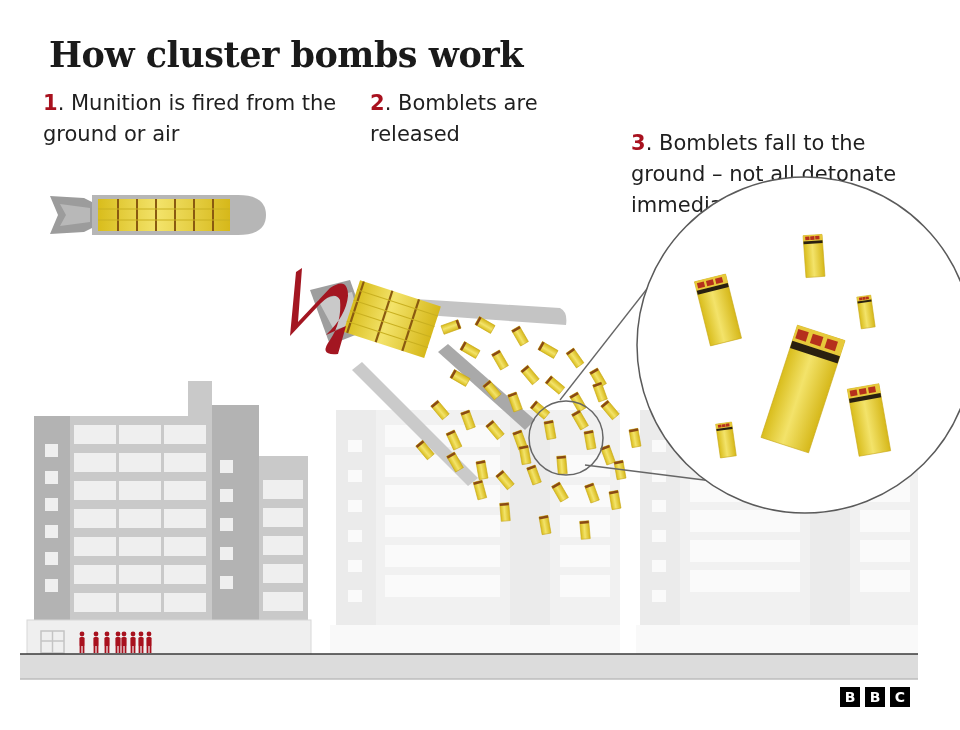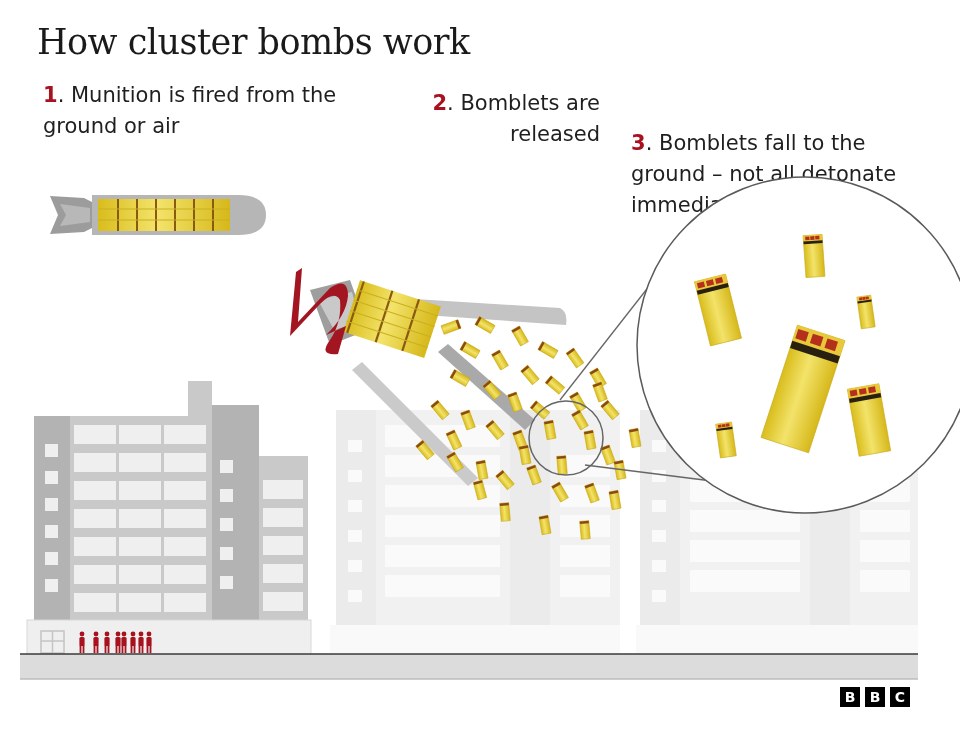--- a/index.html
+++ b/index.html
@@ -1,27 +1,27 @@
 <!DOCTYPE html>
 <html><head>
 <meta charset="utf-8">
 <style>
   html, body { margin: 0; padding: 0; background: #ffffff; }
   body { width: 960px; height: 730px; position: relative; overflow: hidden; font-family: "DejaVu Sans", sans-serif; }
   .title {
     position: absolute; left: 33px; top: 18px;
     font-family: "DejaVu Serif", serif; font-size: 35px; color: #1a1a1a; letter-spacing: -0.5px;
-    margin: 4px; font-weight: normal;
+    margin: 16px; font-weight: bold;
   }
   .step {
     position: absolute; font-family: "DejaVu Sans", sans-serif; font-size: 21px; line-height: 31px; color: #1f1f1f;
   }
   .step .num { color: #a8111e; font-weight: bold; }
-  #step-1 { left: 43px; top: 80px; width: 300px; }
-  #step-2 { left: 370px; top: 88px; width: 230px; text-align: right; }
+  #step-1 { left: 43px; top: 88px; width: 300px; }
+  #step-2 { left: 370px; top: 88px; width: 230px; }
   #step-3 { left: 631px; top: 88px; width: 290px; margin-top: 40px; }
   svg#scene { position: absolute; left: 0; top: 0; }
   .bbc { position: absolute; left: 840px; top: 687px; display: flex; gap: 5px; }
   .bbc span {
     width: 20px; height: 20px; background: #000; color: #fff;
     font-family: "DejaVu Sans", sans-serif; font-weight: bold; font-size: 14px;
     display: flex; align-items: center; justify-content: center;
   }
 </style>
 </head>

